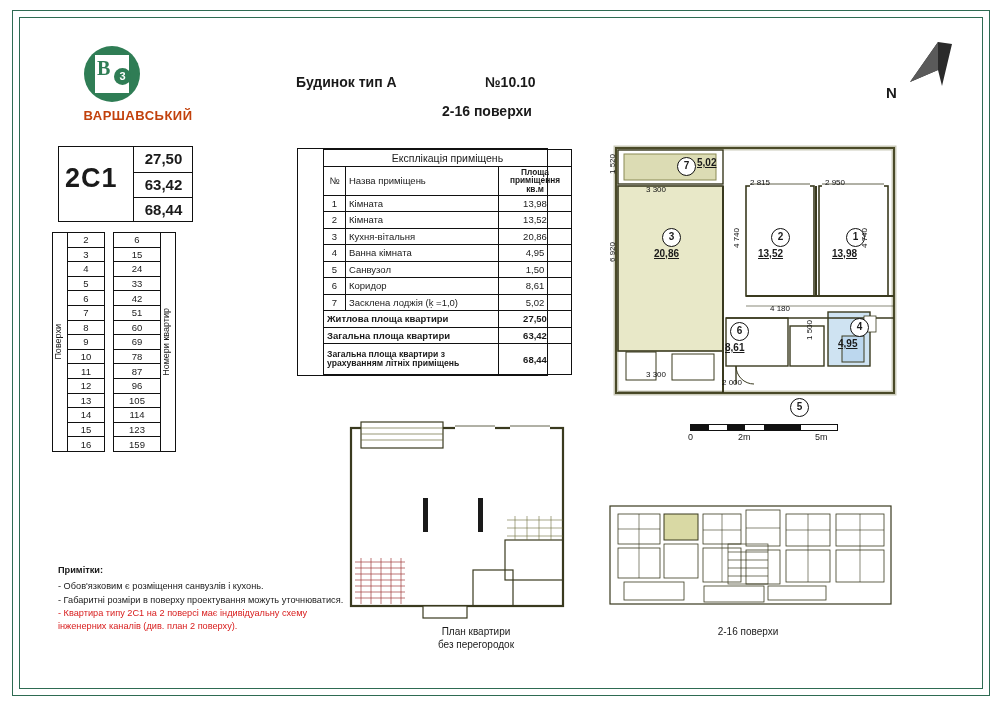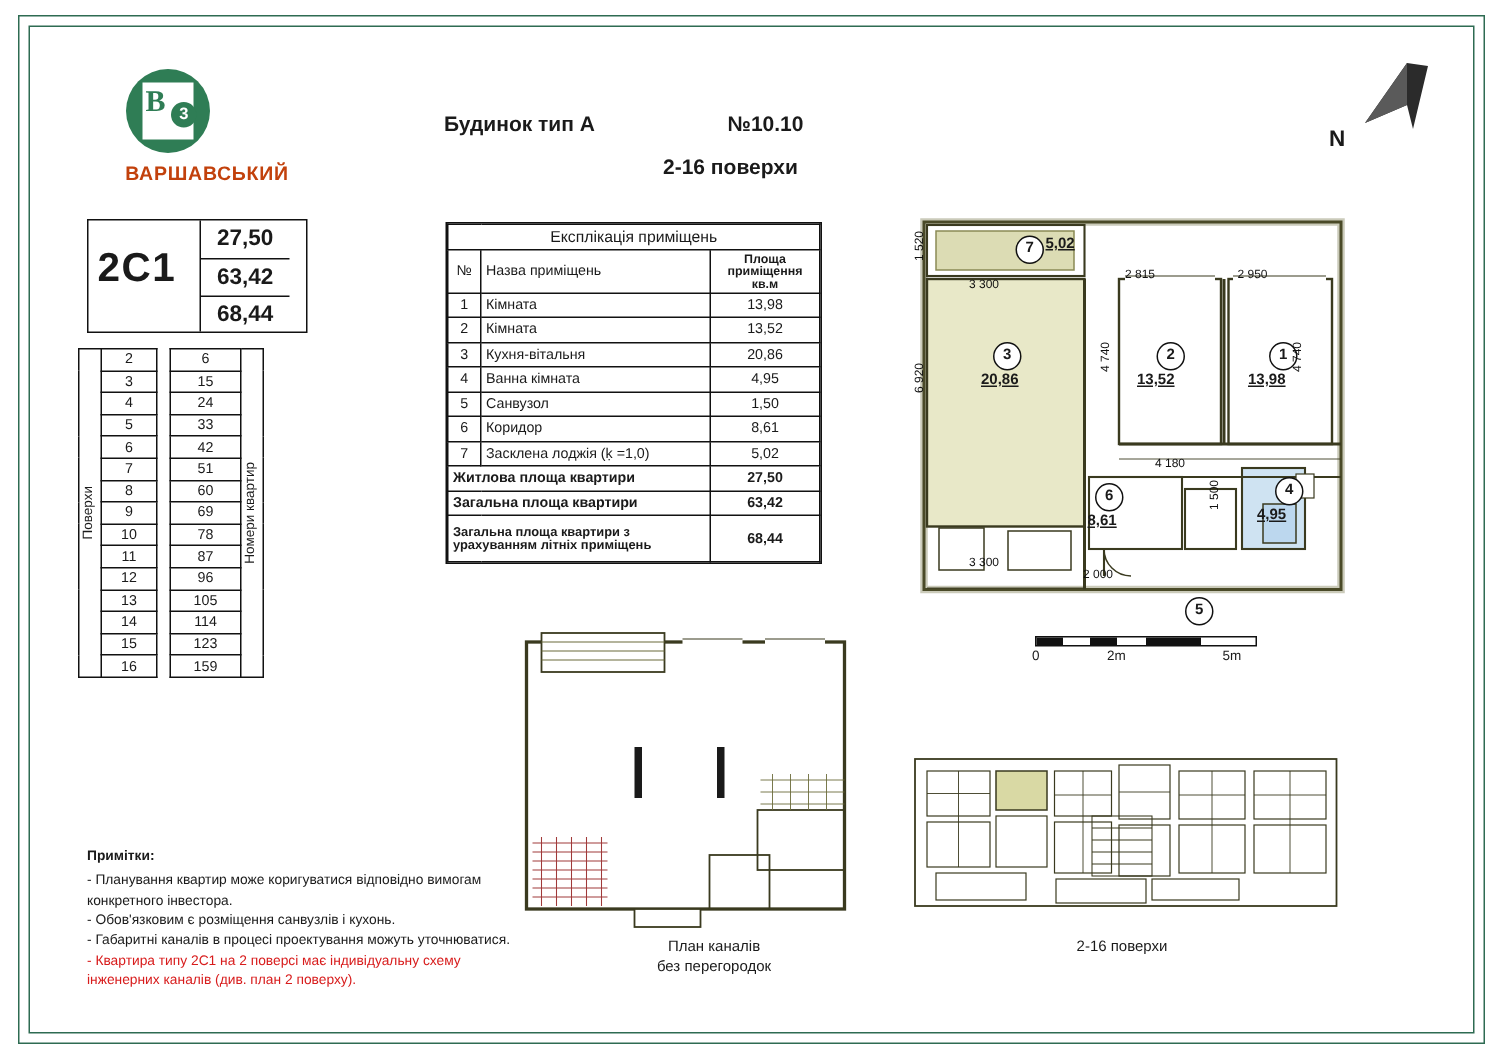--- a/index.html
+++ b/index.html
@@ -19,39 +19,39 @@
   
   .title-house{position:absolute;left:296px;top:74px;font-size:14px;font-weight:bold;}
   .title-no{position:absolute;left:485px;top:74px;font-size:14px;font-weight:bold;}
   .title-floors{position:absolute;left:442px;top:103px;font-size:14px;font-weight:bold;}
 
   
   .north{position:absolute;left:880px;top:40px;width:80px;height:70px;}
   .north .letter{position:absolute;left:6px;top:44px;font-size:15px;font-weight:bold;}
 
   
-  .code-box{position:absolute;left:58px;top:146px;width:133px;height:74px;border:1.4px solid #111;padding-left:12px;}
+  .code-box{position:absolute;left:58px;top:146px;width:133px;height:74px;border:1.4px solid #111;}
   .code-box .code{position:absolute;left:6px;top:16px;font-size:27px;font-weight:bold;letter-spacing:1px;}
   .code-box .areas{position:absolute;left:74px;top:0;width:59px;height:74px;border-left:1.4px solid #111;}
   .code-box .areas div{height:24.6px;line-height:24.6px;text-align:center;font-size:15px;font-weight:bold;border-bottom:1.2px solid #111;}
   .code-box .areas div:last-child{border-bottom:none;}
 
   
   .fl-table{position:absolute;left:52px;top:232px;width:140px;}
   .fl-table table{border-collapse:collapse;}
   .fl-table td{border:1px solid #111;font-size:9.5px;text-align:center;height:13.6px;padding:0;}
   .fl-lbl{width:14px;}
   .fl-num{width:36px;}
   .fl-gap{width:8px;border:none !important;}
   .fl-apt{width:46px;}
   .vlabel{writing-mode:vertical-rl;transform:rotate(180deg);font-size:9px;white-space:nowrap;}
 
   
   .expl{position:absolute;left:297px;top:148px;width:249px;border:1px solid #111;}
-  .expl table{border-collapse:collapse;width:100%;}
+  .expl table{border-collapse:collapse;width:100%;margin-left:25px;}
   .expl td,.expl th{border:1px solid #111;font-size:9.5px;padding:1px 3px;height:13.5px;}
   .expl .hdr{text-align:center;font-weight:normal;font-size:10.5px;}
   .expl .c-no{width:15px;text-align:center;}
   .expl .c-area{width:66px;text-align:center;}
   .expl .sub{text-align:center;font-size:8.3px;line-height:1.05;font-weight:bold;}
   .expl .sum td{font-weight:bold;}
   .expl .tall{height:28px;font-size:8.6px;line-height:1.1;}
 
   
   .wm{position:absolute;left:430px;top:285px;font-size:68px;font-weight:bold;color:rgba(120,120,120,.20);letter-spacing:4px;font-family:"Liberation Sans",sans-serif;user-select:none;}
@@ -403,21 +403,21 @@
         <line x1="170" y1="96" x2="170" y2="120"></line>
           <line x1="182" y1="96" x2="182" y2="120"></line>
         <line x1="194" y1="96" x2="194" y2="120"></line>
           <line x1="206" y1="96" x2="206" y2="120"></line>
       </g>
 
       <rect x="78" y="186" width="44" height="12" fill="#ffffff" stroke="#3a3a1f" stroke-width="1.2"></rect>
     </svg>
   </div>
   <div class="cap1">
-    <span>План каналів</span><br>
+    <span>План квартири</span><br>
     <span>без перегородок</span>
   </div>
 
   <div class="plan3">
     <svg width="285" height="110" viewBox="0 0 285 110">
       <rect x="2" y="6" width="281" height="98" fill="none" stroke="#3a3a1f" stroke-width="1.2"></rect>
 
       <rect x="56" y="14" width="34" height="26" fill="#d9d9a4" stroke="#3a3a1f" stroke-width="1"></rect>
 
       <g stroke="#3a3a1f" stroke-width="0.8" fill="none">
@@ -454,19 +454,18 @@
         <line x1="120" y1="60" x2="160" y2="60"></line>
         <line x1="120" y1="68" x2="160" y2="68"></line>
         <line x1="120" y1="76" x2="160" y2="76"></line>
       </g>
     </svg>
   </div>
   <div class="cap2">2-16 поверхи</div>
 
   <div class="notes">
     <div class="h">Примітки:</div>
-    <div>- Планування квартир може коригуватися відповідно вимогам конкретного інвестора.</div>
     <div>- Обов'язковим є розміщення санвузлів і кухонь.</div>
-    <div>- Габаритні каналів в процесі проектування можуть  уточнюватися.</div>
+    <div>- Габаритні розміри в поверху проектування можуть  уточнюватися.</div>
     <div class="red">- Квартира типу 2С1 на 2 поверсі має індивідуальну схему інженерних каналів (див. план 2 поверху).</div>
   </div>
 
 </div>
 
 </body></html>

